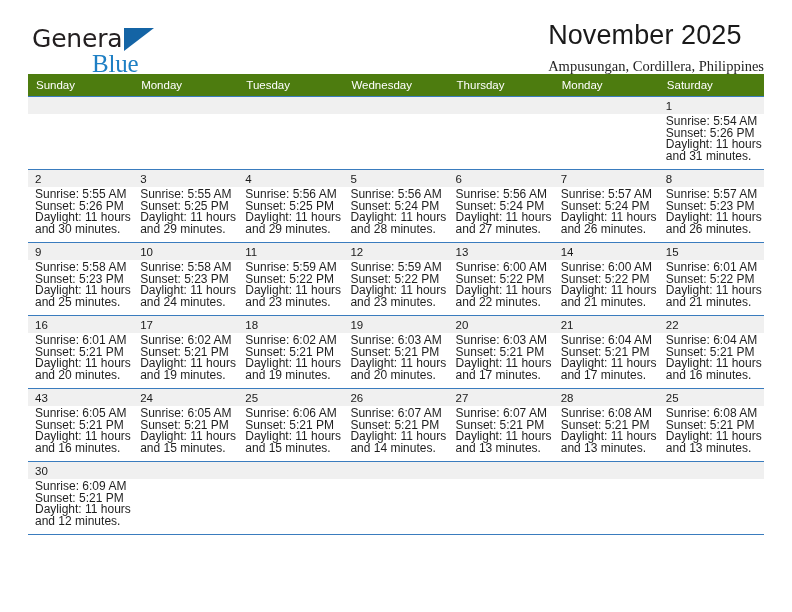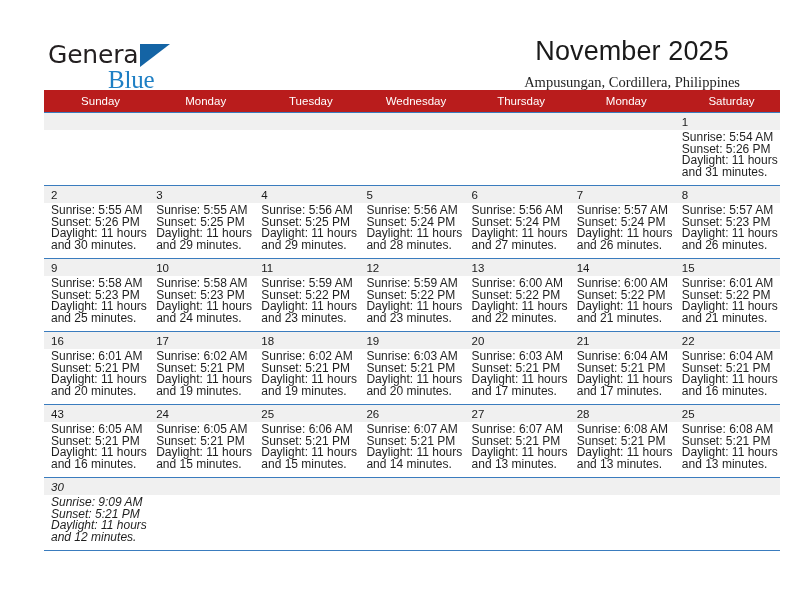--- a/index.html
+++ b/index.html
@@ -13,21 +13,21 @@
     background: #ffffff;
     font-family: "Liberation Sans", sans-serif;
     color: #1a1a1a;
     overflow: hidden;
   }
 
   .page {
     position: relative;
     width: 792px;
     height: 612px;
-    padding: 16px;
+    padding: 0;
   }
 
   
   .header {
     position: relative;
     height: 74px;
     margin: 0 28px;
   }
 
   .logo {
@@ -64,23 +64,23 @@
     font-size: 25px;
     letter-spacing: -0.2px;
     color: #1e7fc4;
     font-family: Liberation Serif, serif;
     font-weight: 400;
     line-height: 26px;
   }
 
   .title-block {
     position: absolute;
-    right: 8px;
+    right: 0;
     top: 18px;
-    text-align: center;
+    text-align: left;
   }
   .cal-title {
     font-size: 27px;
     font-weight: 400;
     color: #1a1a1a;
     line-height: 34px;
     letter-spacing: 0.1px;
     font-family: "Liberation Sans", sans-serif;
   }
   .cal-subtitle {
@@ -98,41 +98,40 @@
     width: 736px;
   }
   table.calendar {
     border-collapse: collapse;
     table-layout: fixed;
     width: 736px;
   }
   table.calendar col { width: 105.14px; }
 
   thead th {
-    background: #b91c1c;
+    background: #4d7c0f;
     color: #ffffff;
     font-size: 11.5px;
     font-weight: 400;
-    text-align: center;
+    text-align: left;
     padding: 5px 0 5px 8px;
     height: 22px;
     border: none;
     font-family: "Liberation Sans", sans-serif;
   }
 
   tbody td {
     vertical-align: top;
     padding: 0;
     height: 73px;
     border-top: 1.4px solid #3a7cbe;
     background: #ffffff;
   }
   tbody tr:last-child td {
     border-bottom: 1.4px solid #3a7cbe;
-    font-style: italic;
   }
 
   .cell {
     height: 100%;
     position: relative;
   }
   .daynum-band {
     background: #f0f0f0;
     height: 17px;
     padding: 1px 0 0 7px;
@@ -557,21 +556,21 @@
                   <div>and 13 minutes.</div>
                 </div>
               </div>
             </td>
           </tr>
           <tr>
             <td>
               <div class="cell">
                 <div class="daynum-band">30</div>
                 <div class="cell-body">
-                  <div>Sunrise: 9:09 AM</div>
+                  <div>Sunrise: 6:09 AM</div>
                   <div>Sunset: 5:21 PM</div>
                   <div>Daylight: 11 hours</div>
                   <div>and 12 minutes.</div>
                 </div>
               </div>
             </td>
             <td class="empty">
               <div class="cell">
                 <div class="daynum-band"></div>
                 <div class="cell-body"></div>

